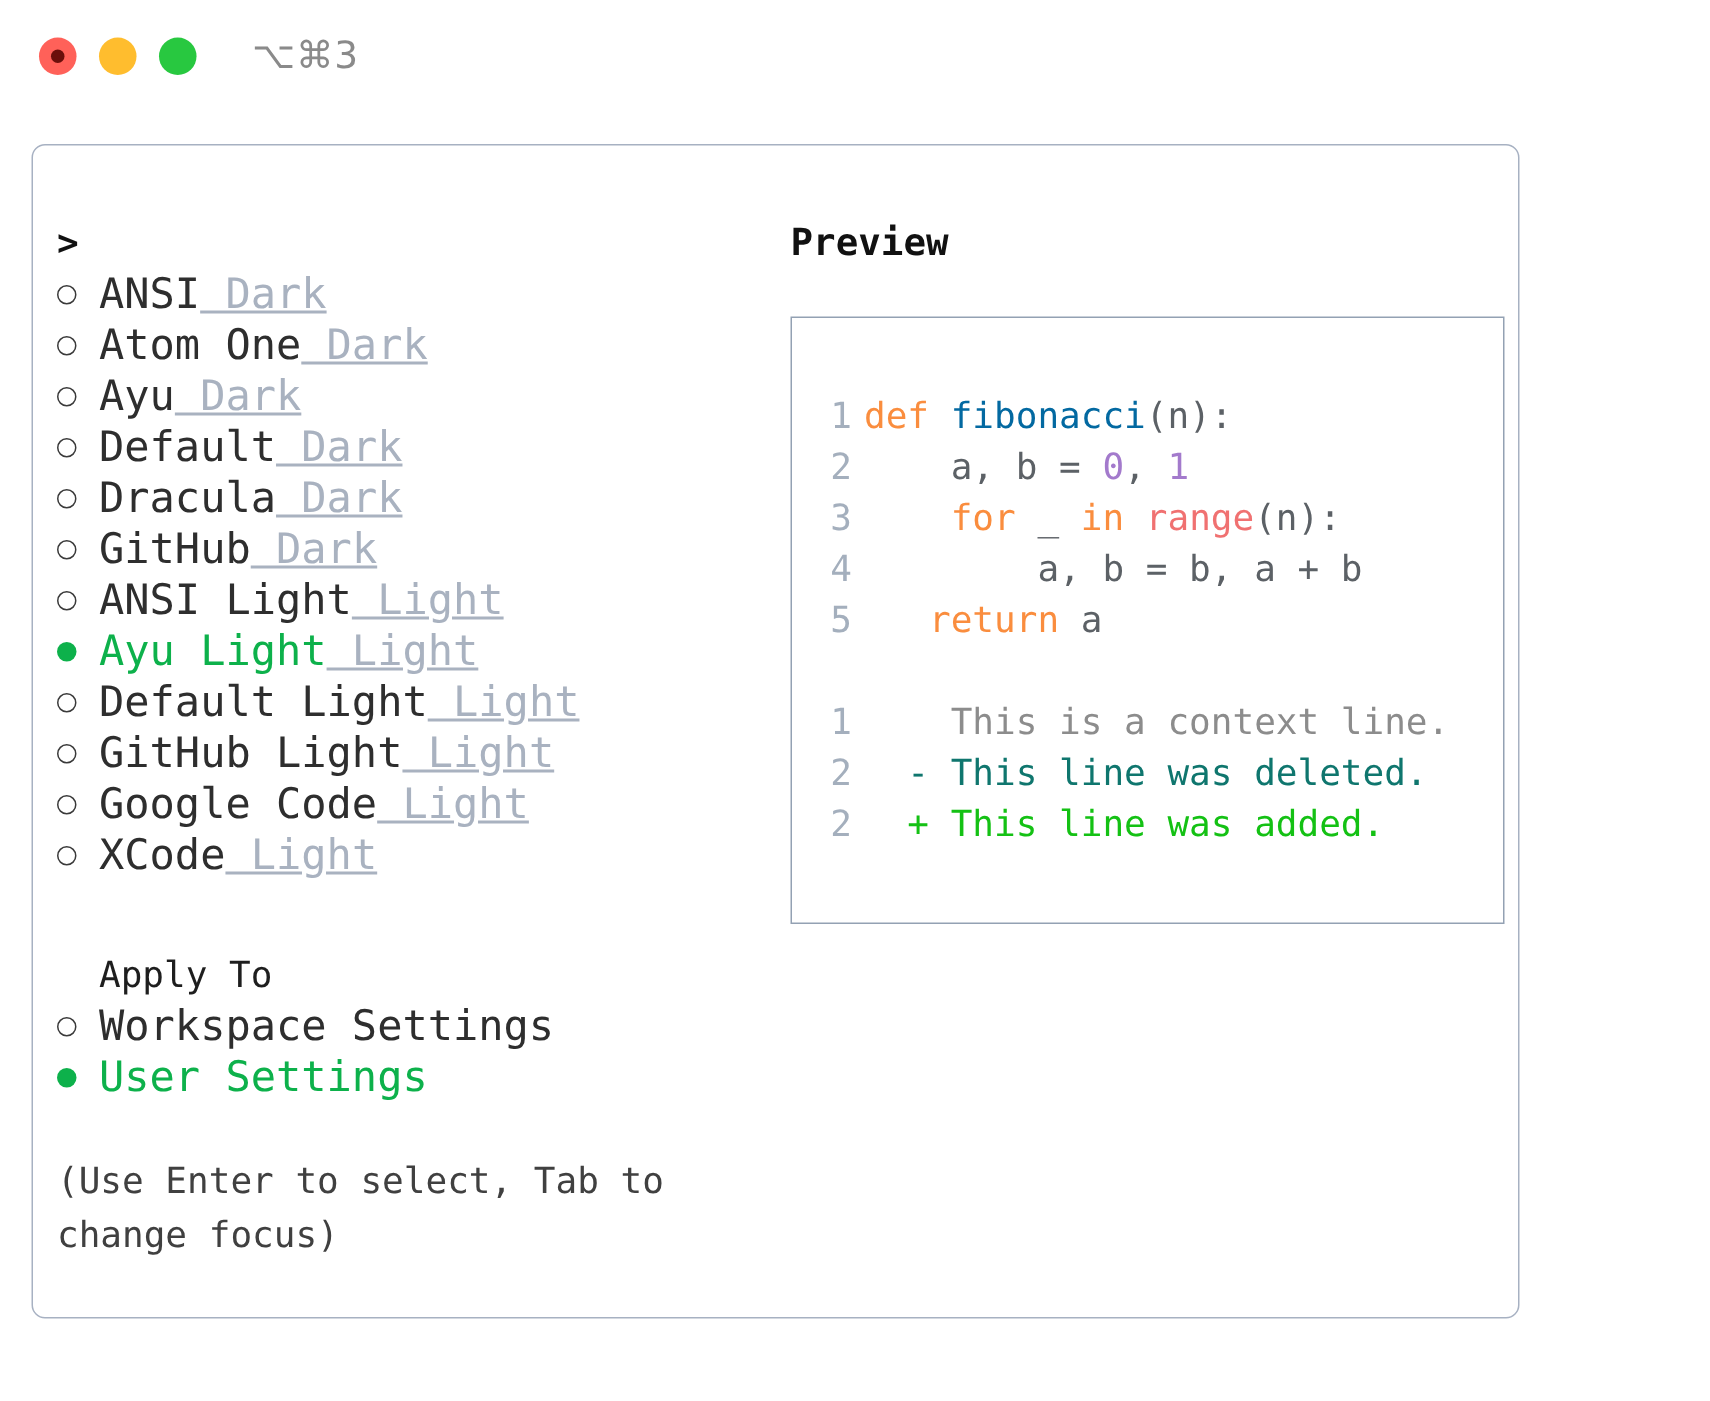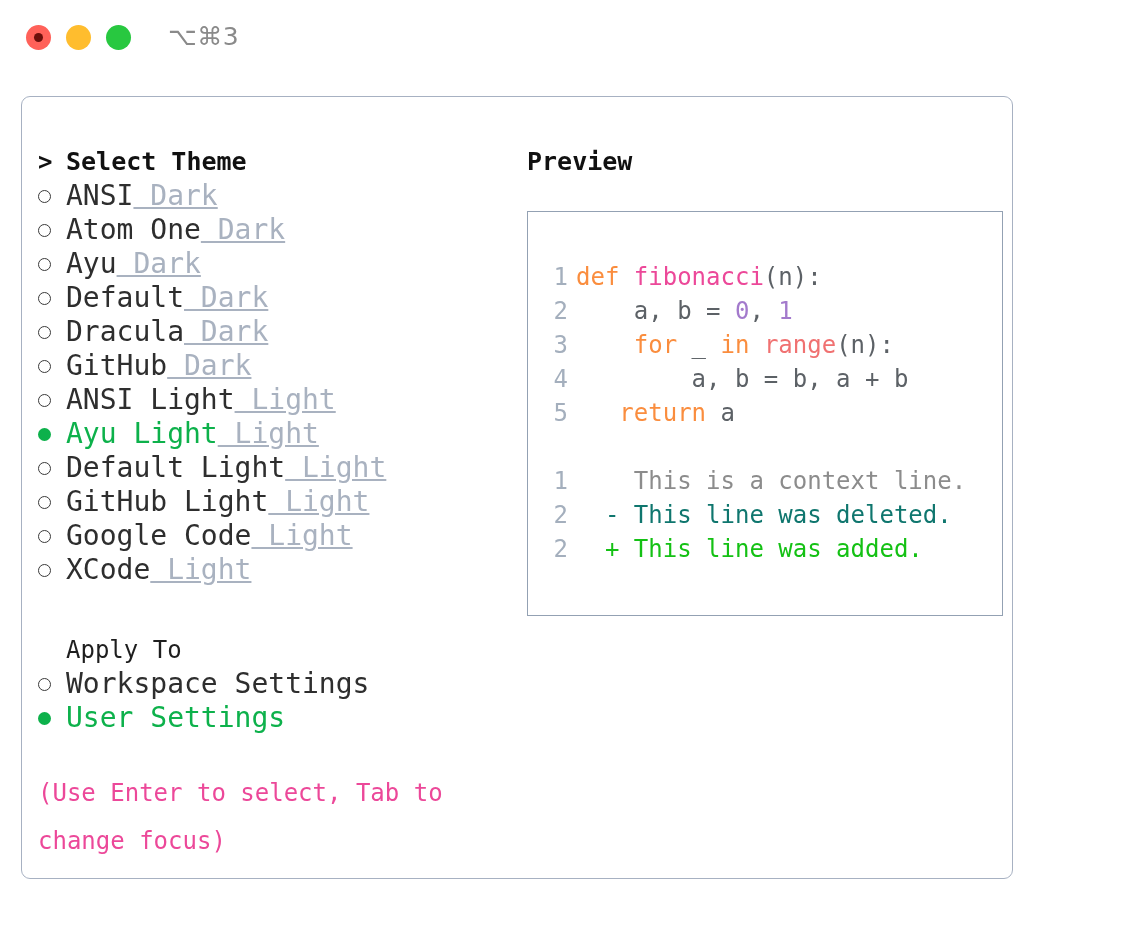--- a/index.html
+++ b/index.html
@@ -140,23 +140,23 @@
 
   .section-head {
     color: #1E1E1E;
     font-size: 24px;
   }
 
   .spacer-lg { height: 46px; }
   .spacer-md { height: 34px; }
 
   .hint {
-    color: #ec4899;
-    font-size: 24px;
-    line-height: 48px;
+    color: #404040;
+    font-size: 24px;
+    line-height: 36px;
     width: 420px;
     white-space: pre-wrap;
   }
 
   
   .right-col {
     position: absolute;
     left: 505px;
     top: 48px;
     width: 500px;
@@ -189,21 +189,21 @@
   .lno {
     color: #A4AFBD;
     display: inline-block;
     width: 26px;
     text-align: right;
     margin-right: 8px;
   }
 
   
   .kw   { color: #FA8D3E; }
-  .fn   { color: #ec4899; }
+  .fn   { color: #0369a1; }
   .num  { color: #A37ACC; }
   .bi   { color: #F07171; }
   .pl   { color: #5C6166; text-align: right; }
   .punc { color: #5C6166; }
 
   
   .d-ctx { color: #8C8C8C; }
   .d-del { color: #0f766e; }
   .d-add { color: #14C114; }
 </style>
@@ -219,21 +219,21 @@
       <span class="light green"></span>
     </div>
     <div class="shortcut">⌥⌘3</div>
   </div>
 
   <div class="card">
 
     <div class="left-col">
 
       <div class="row title-row">
-        <span class="marker"><span class="caret">&gt;</span></span><span>Select Theme</span>
+        <span class="marker"><span class="caret">&gt;</span></span>
       </div>
 
       <div id="theme-rows">
           <div class="row"><span class="marker"><span class="ring"></span></span><span class="label">ANSI</span><span class="suffix"> Dark</span></div>
           <div class="row"><span class="marker"><span class="ring"></span></span><span class="label">Atom One</span><span class="suffix"> Dark</span></div>
           <div class="row"><span class="marker"><span class="ring"></span></span><span class="label">Ayu</span><span class="suffix"> Dark</span></div>
           <div class="row"><span class="marker"><span class="ring"></span></span><span class="label">Default</span><span class="suffix"> Dark</span></div>
           <div class="row"><span class="marker"><span class="ring"></span></span><span class="label">Dracula</span><span class="suffix"> Dark</span></div>
           <div class="row"><span class="marker"><span class="ring"></span></span><span class="label">GitHub</span><span class="suffix"> Dark</span></div>
           <div class="row"><span class="marker"><span class="ring"></span></span><span class="label">ANSI Light</span><span class="suffix"> Light</span></div>

